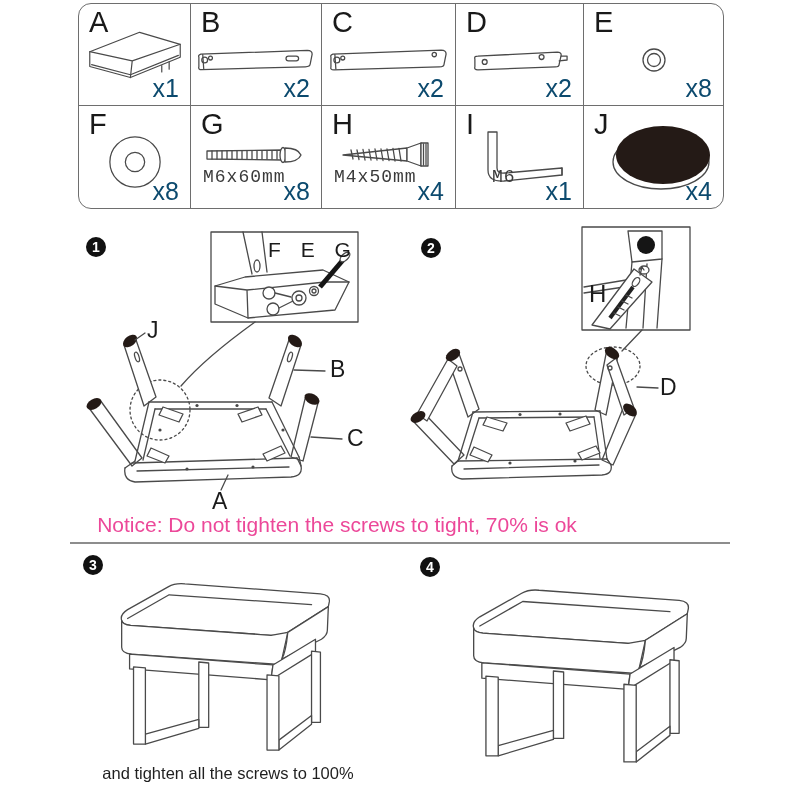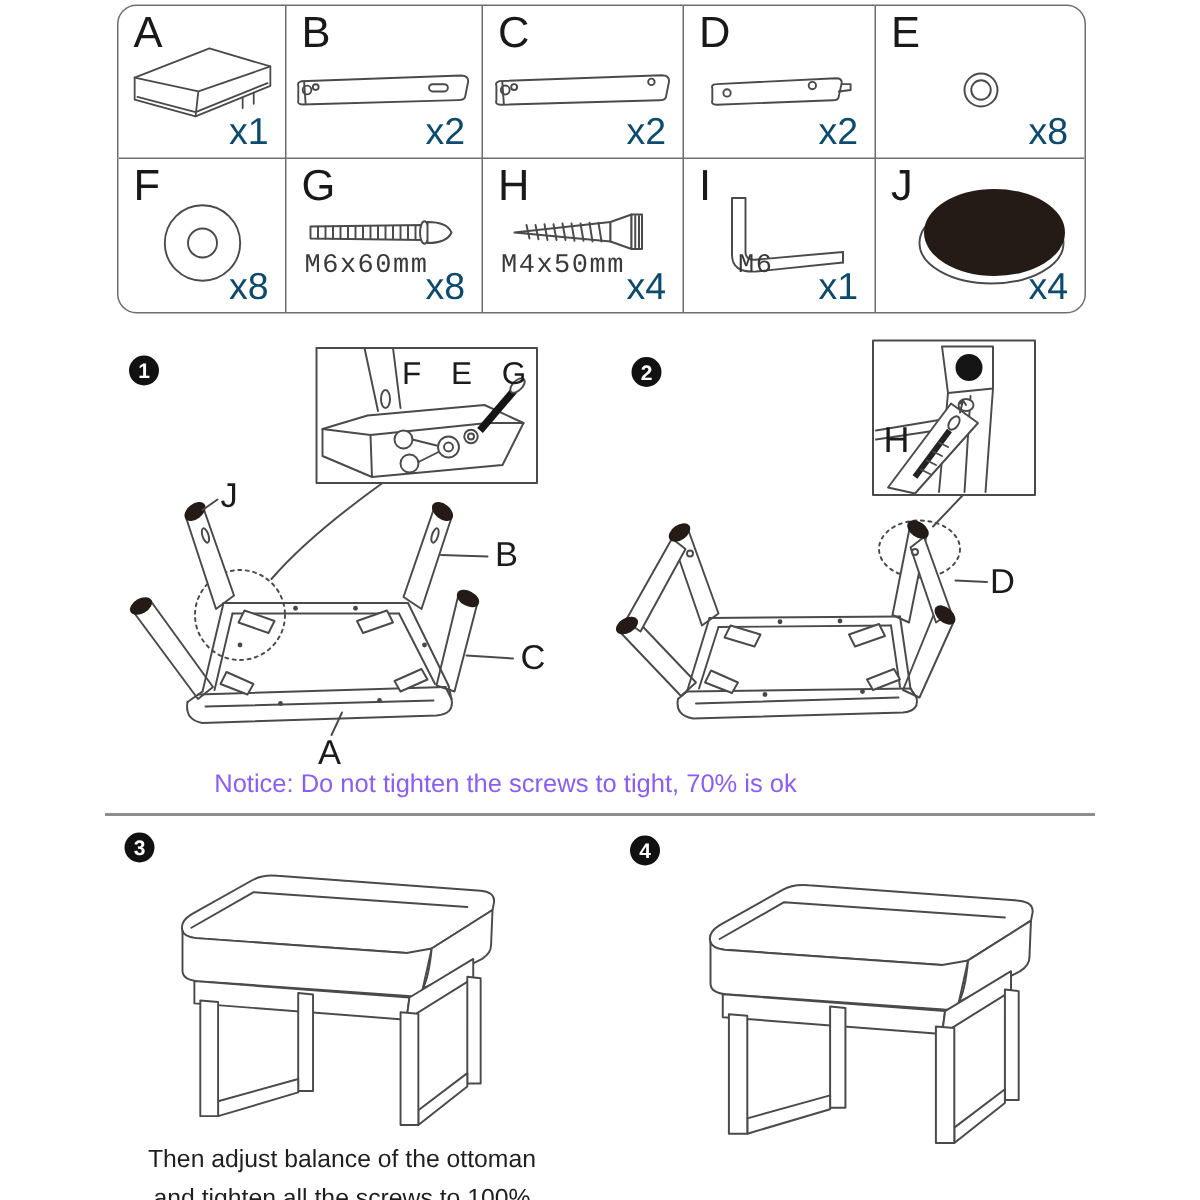--- a/index.html
+++ b/index.html
@@ -24,21 +24,21 @@
   .shape{stroke:#4a4a4a;stroke-width:1.3;fill:#ffffff;stroke-linejoin:round;}
   .dark{fill:#241a16;stroke:none;}
   .dot{fill:#474747;stroke:none;}
   
   .badge{position:absolute;width:20px;height:20px;border-radius:50%;background:#111;
          color:#fff;font-size:14px;font-weight:bold;display:flex;align-items:center;justify-content:center;}
   .plabel{position:absolute;font-size:23px;color:#1b1b1b;}
   .callout-label{position:absolute;font-size:21px;letter-spacing:7px;color:#1b1b1b;}
   .stepsvg{position:absolute;}
   
-  .notice{position:absolute;left:37px;top:513px;width:600px;text-align:center;font-size:17px;color:#8b5cf6;}
+  .notice{position:absolute;left:37px;top:513px;width:600px;text-align:center;font-size:21px;color:#ec4899;}
   .divider{position:absolute;left:70px;top:542px;width:660px;height:2px;background:#8d8d8d;}
   .footer{position:absolute;left:78px;top:760px;width:300px;text-align:center;font-size:16.5px;
           line-height:26px;color:#1f1f1f;}
 </style>
 </head>
 <body>
 
 <div class="page">
 
   <div class="parts-table">
@@ -327,17 +327,16 @@
 
   <svg class="stepsvg" style="left:103px;top:574px;" width="245" height="178" viewBox="0 0 240 180">
     <use href="#bench"></use>
   </svg>
 
   <svg class="stepsvg" style="left:455px;top:580px;" width="252" height="184" viewBox="0 0 240 180">
     <use href="#bench"></use>
   </svg>
 
   <div class="footer">
-    <div>Then adjust balance of the ottoman</div>
     <div>and tighten all the screws to 100%</div>
   </div>
 
 </div>
 
 </body></html>

